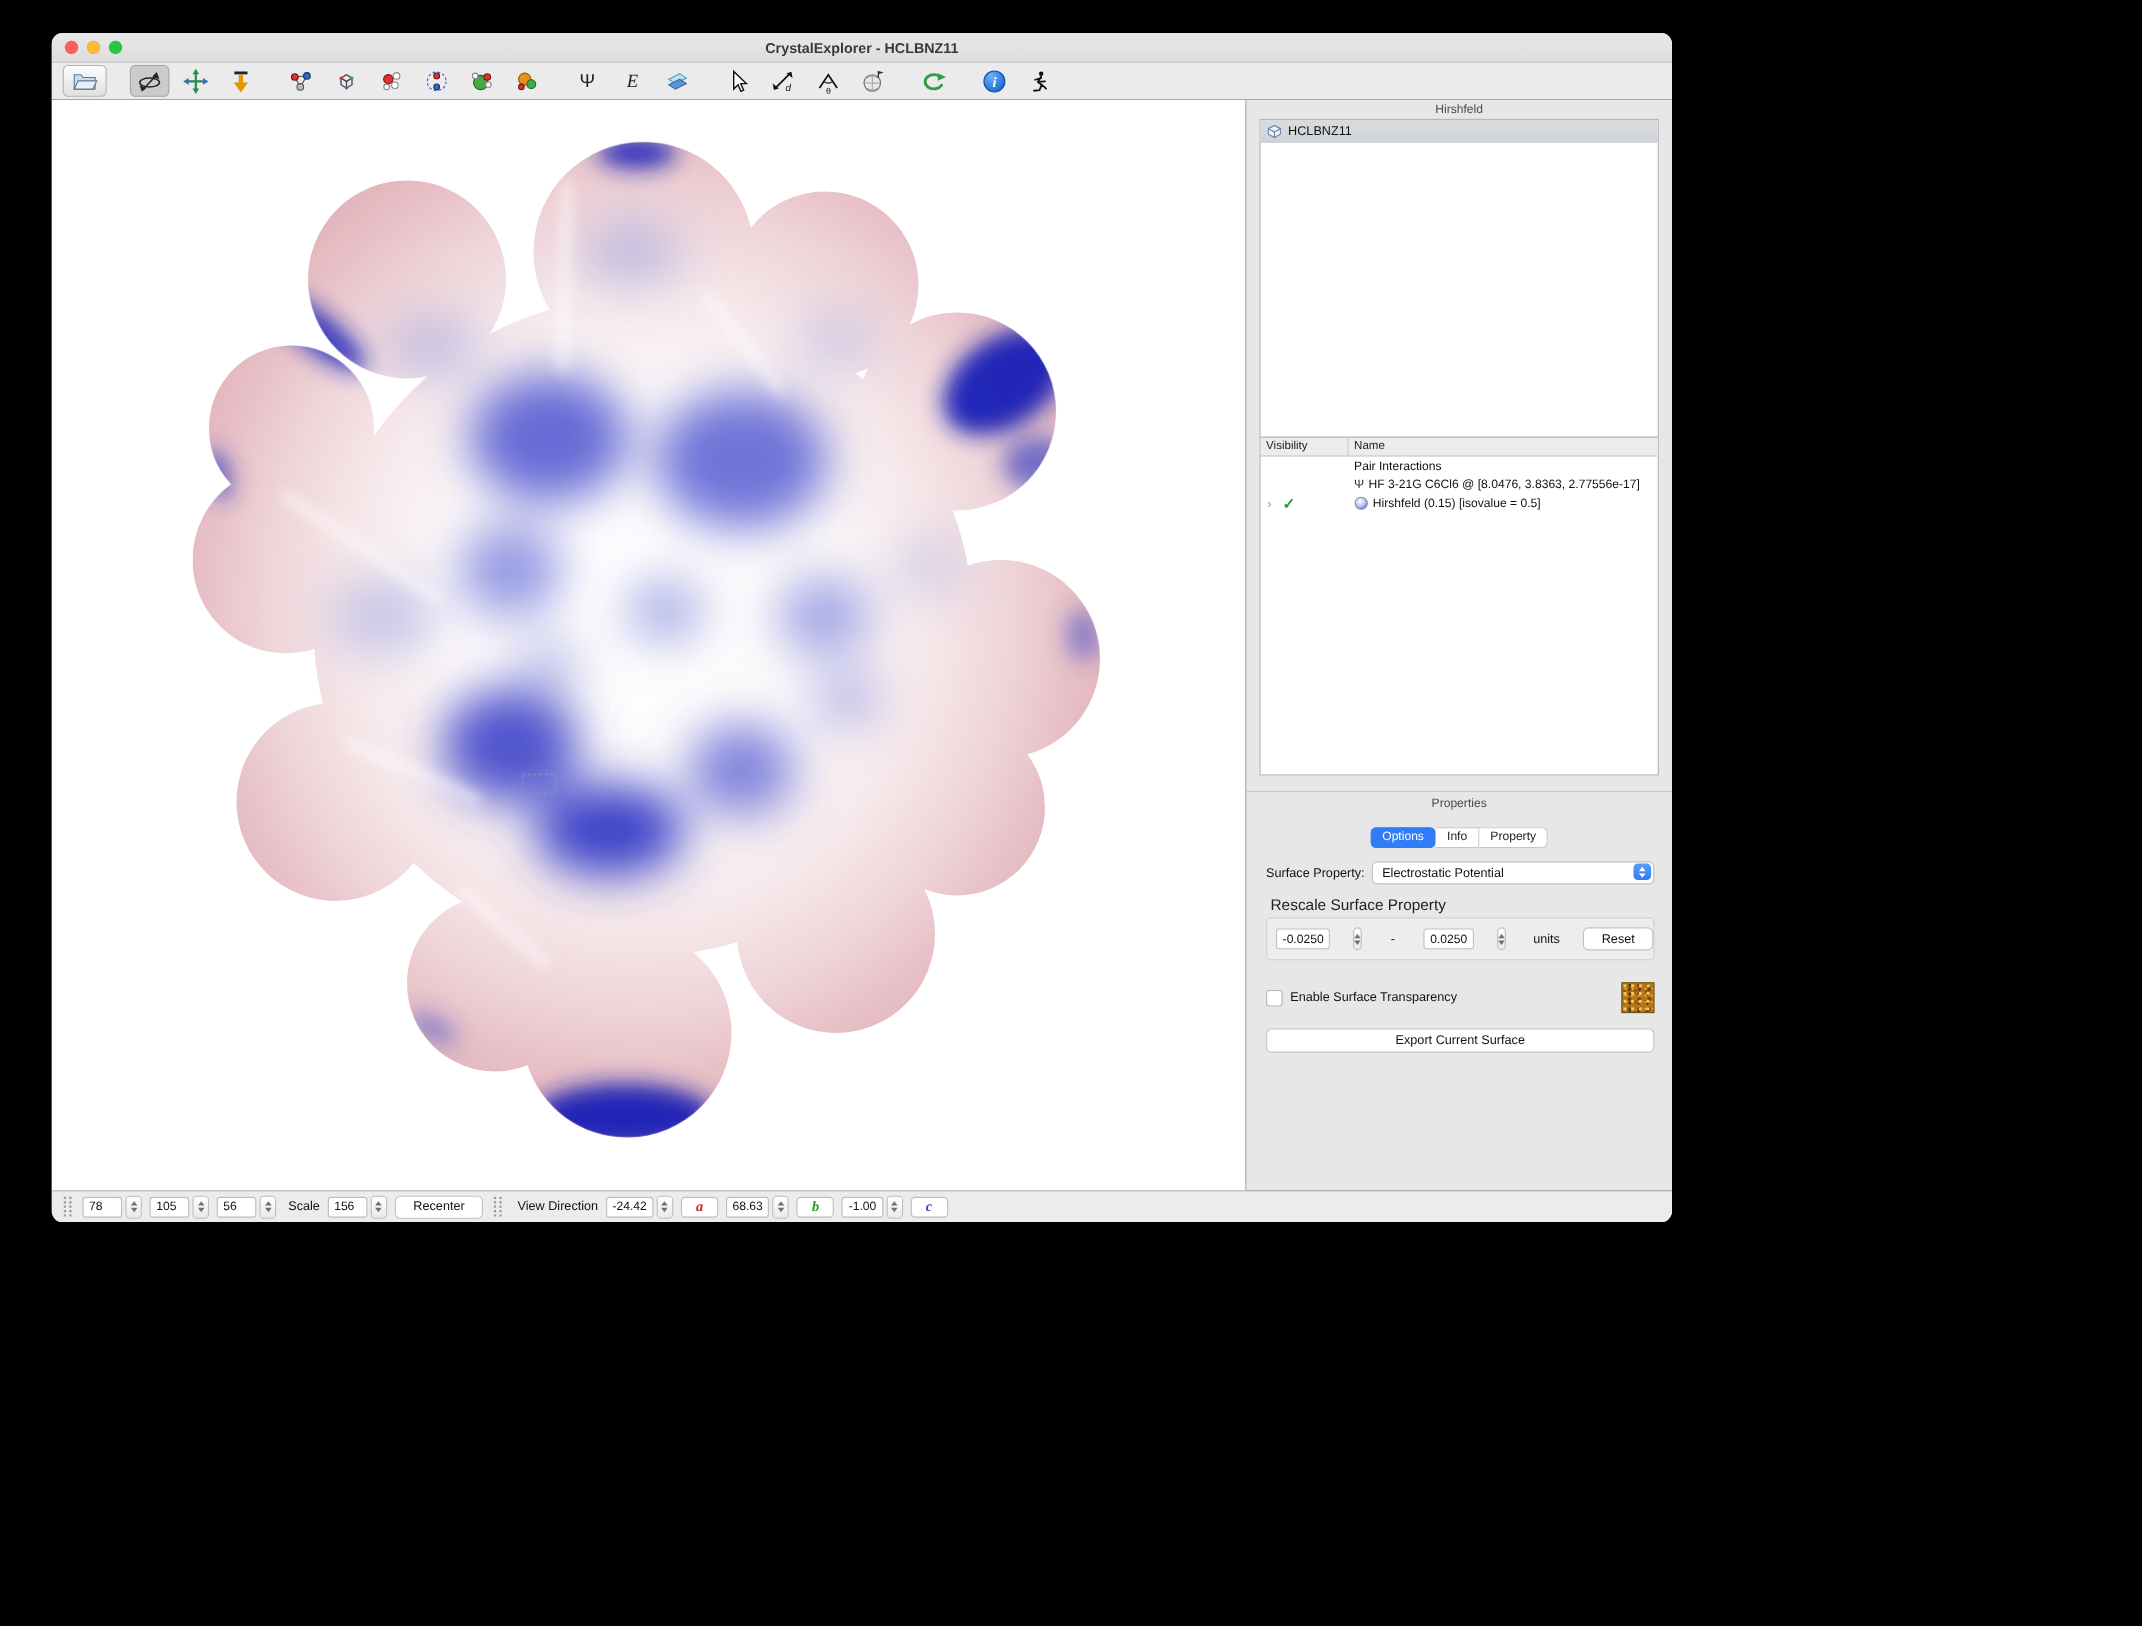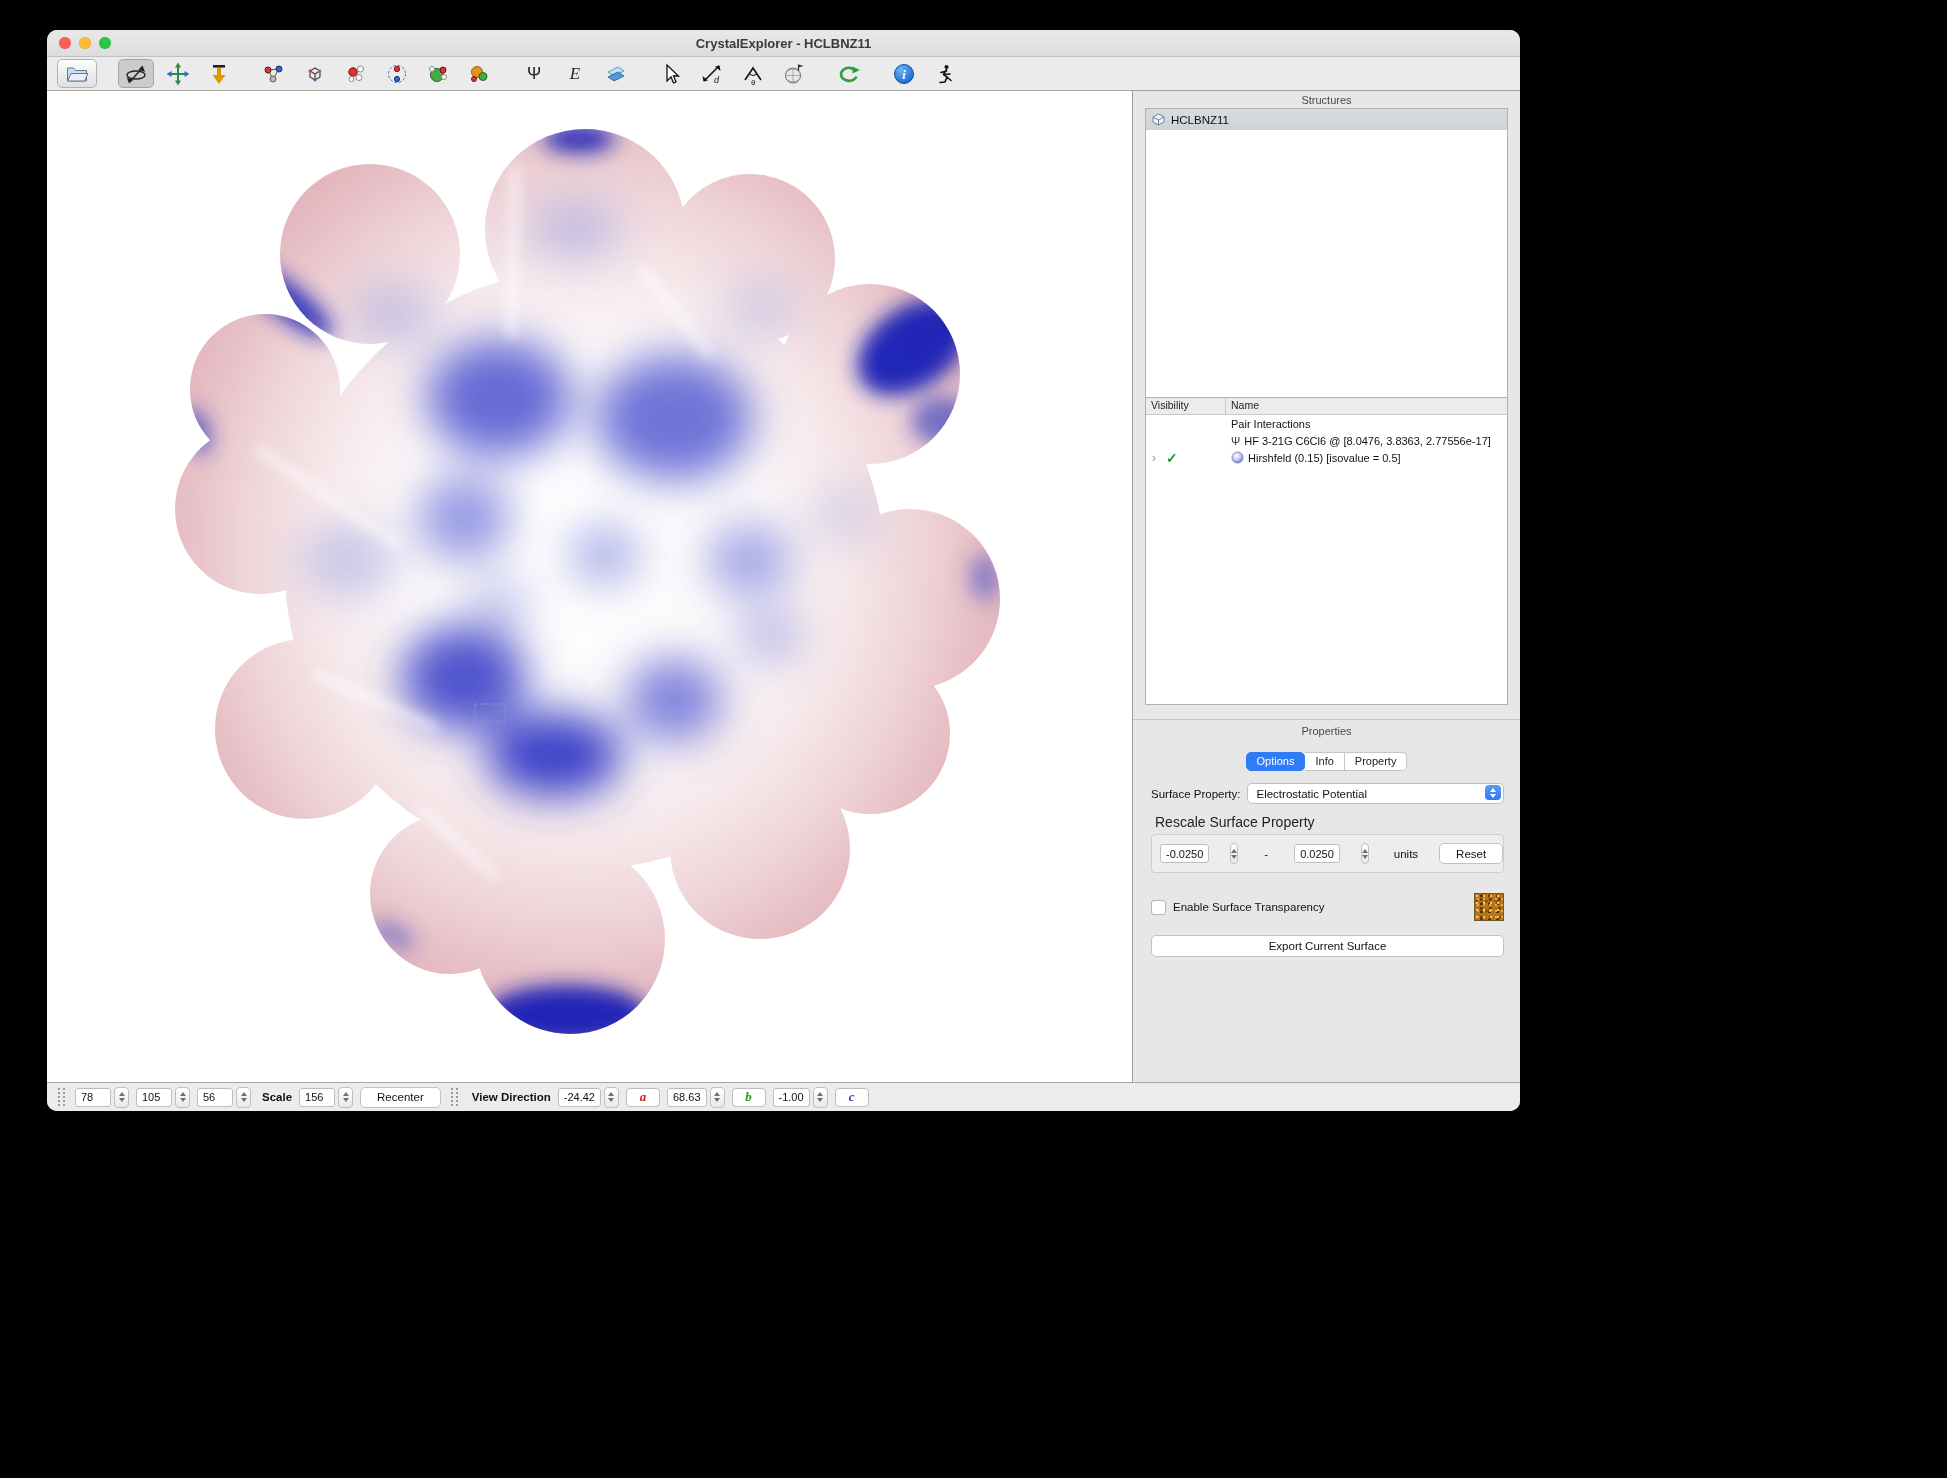--- a/index.html
+++ b/index.html
@@ -99,21 +99,21 @@
     background-size:7px 7px, 9px 9px, 6px 6px, 8px 8px, 10px 10px;}
   .export-btn{margin:14px 16px 0 18px;height:20px;}
 
   
   .statusbar{height:28px;flex:0 0 28px;background:#ececec;border-top:1px solid #a6a6a6;
     display:flex;align-items:center;padding:0 8px;gap:7px;}
   .grip{width:3px;height:18px;border-left:2px dotted #9a9a9a;border-right:2px dotted #9a9a9a;margin:0 3px;}
   .sb-spin{display:flex;align-items:center;gap:3px;}
   .sb-val{min-width:24px;height:17px;background:#fff;border:1px solid #bdbdbd;border-radius:3px;font-size:11px;color:#111;
     display:flex;align-items:center;padding:0 5px;}
-  .sb-label{font-size:11.5px;color:#111;margin-left:4px;font-weight:bold;}
+  .sb-label{font-size:11.5px;color:#111;margin-left:4px;}
   .axis-pill{min-width:32px;height:17px;background:#fff;border:1px solid #bdbdbd;border-radius:4px;
     display:flex;align-items:center;justify-content:center;
     font-family:"Liberation Serif",serif;font-style:italic;font-weight:bold;font-size:13px;}
   .axis-a{color:#cc2222;} .axis-b{color:#229922;} .axis-c{color:#3344cc;}
 </style>
 </head>
 <body>
 
 <div class="screen">
   <div class="window">
@@ -348,21 +348,21 @@
               <ellipse cx="228" cy="816" rx="24" ry="11" fill="#3a40c8" opacity="0.50" transform="rotate(28 228 816)"></ellipse>
               <ellipse cx="820" cy="458" rx="16" ry="24" fill="#3a40c8" opacity="0.50"></ellipse>
             </g>
             <rect x="310" y="585" width="30" height="17" fill="none" stroke="#8899bb" stroke-width="1" stroke-dasharray="3 2" opacity="0.9"></rect>
           </g>
         </svg>
       </div>
 
       <div class="rightpanel">
 
-        <div class="panel-header">Structures</div>
+        <div class="panel-header">Hirshfeld</div>
 
         <div class="structures-list">
           <div class="struct-row">
             <svg width="13" height="13" viewBox="0 0 13 13">
               <path d="M6.5 1 L12 4 L12 9 L6.5 12 L1 9 L1 4 Z" fill="#eef3f8" stroke="#6b82a8"></path>
               <path d="M1 4 L6.5 7 L12 4 M6.5 7 V12" fill="none" stroke="#6b82a8"></path>
             </svg>
             <span>HCLBNZ11</span>
           </div>
         </div>

